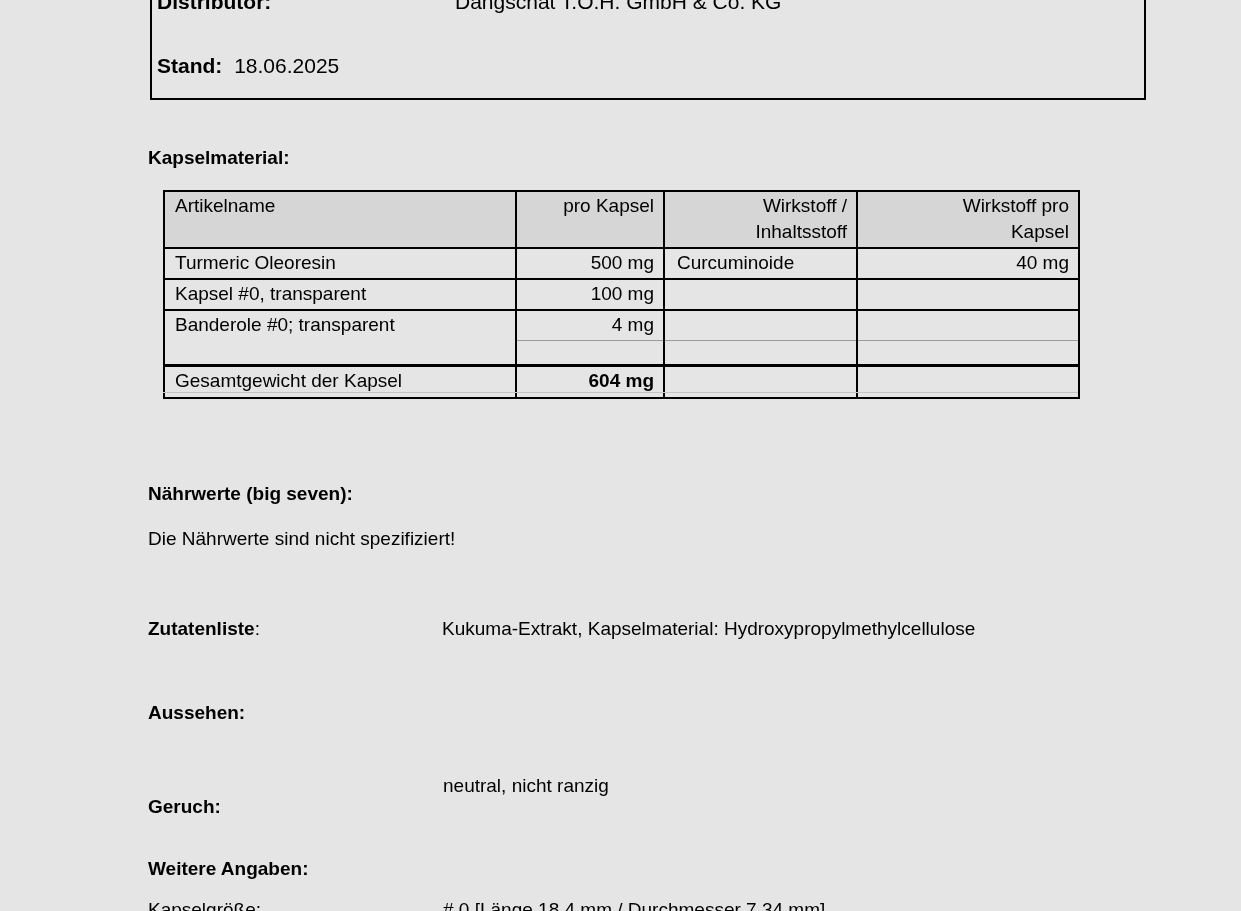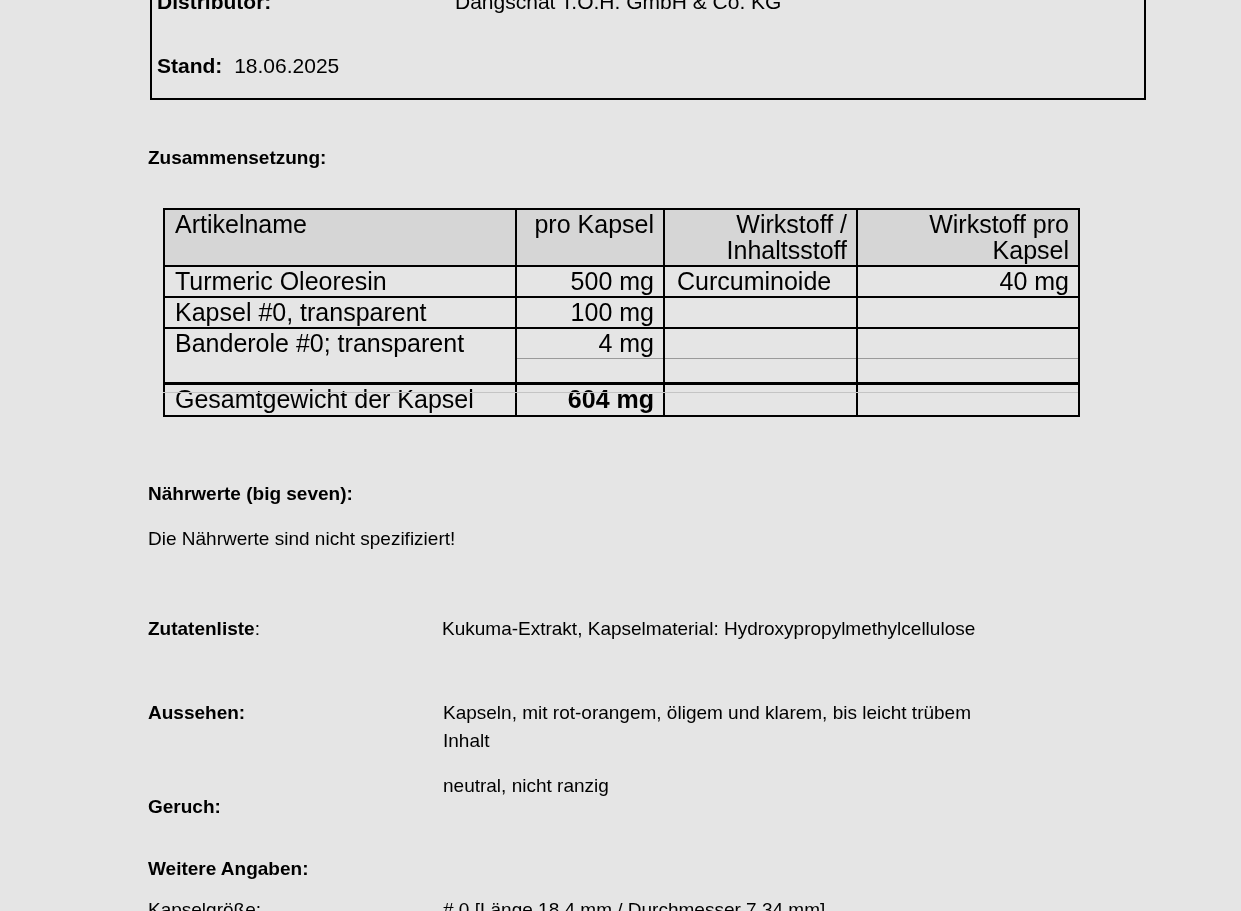--- a/index.html
+++ b/index.html
@@ -23,25 +23,25 @@
     left: 150px; top: -50px;
     width: 996px; height: 150px;
     border: 2px solid #000000;
     background: transparent;
   }
   .box-text { font-size: 21px; line-height: 24px; white-space: nowrap; }
 
   
   .comp-table {
     position: absolute;
-    left: 163px; top: 208px;
+    left: 163px; top: 190px;
     border-collapse: collapse;
     table-layout: fixed;
     width: 915px;
-    font-size: 25px;
+    font-size: 19px;
   }
   .comp-table th, .comp-table td {
     border: 2px solid #000000;
     padding: 1px 8px 2px 8px;
     vertical-align: top;
     font-weight: normal;
     line-height: 26px;
     overflow: hidden;
   }
   .comp-table thead th { background: #d6d6d6; }
@@ -81,21 +81,21 @@
   <div class="abs box-text" style="left:157px; top:-10px;">
     <span class="bold">Distributor:</span>
   </div>
   <div class="abs box-text" style="left:455px; top:-10px;">Dangschat T.O.H. GmbH &amp; Co. KG</div>
 
   <div class="abs box-text" style="left:157px; top:54px;">
     <span class="bold">Stand:</span>
     <span style="margin-left:6px;">18.06.2025</span>
   </div>
 
-  <div class="abs bold line" style="left:148px; top:146px;">Zusammensetzung:</div>
+  <div class="abs bold line" style="left:148px; top:146px;">Kapselmaterial:</div>
 
   <table class="comp-table">
     <colgroup>
       <col style="width:352px">
         <col style="width:148px">
         <col style="width:193px">
         <col style="width:222px">
     </colgroup>
     <thead>
       <tr class="hrow">
@@ -143,22 +143,20 @@
 
   <div class="abs bold line" style="left:148px; top:482px;">Nährwerte (big seven):</div>
   <div class="abs line" style="left:148px; top:527px;">Die Nährwerte sind nicht spezifiziert!</div>
 
   <div class="abs line" style="left:148px; top:617px;">
     <span class="bold">Zutatenliste</span><span>:</span>
   </div>
   <div class="abs line" style="left:442px; top:617px;">Kukuma-Extrakt, Kapselmaterial: Hydroxypropylmethylcellulose</div>
 
   <div class="abs bold line" style="left:148px; top:701px;">Aussehen:</div>
-  <div class="abs wrapval" style="left:443px; top:699px;">Kapseln, mit rot-orangem, öligem und klarem, bis leicht trübem
-Inhalt</div>
 
   <div class="abs bold line" style="left:148px; top:774px;margin-top:21px;">Geruch:</div>
   <div class="abs line" style="left:443px; top:774px;">neutral, nicht ranzig</div>
 
   <div class="abs bold line" style="left:148px; top:857px;">Weitere Angaben:</div>
   <div class="abs line" style="left:148px; top:898px;">Kapselgröße:</div>
   <div class="abs line" style="left:443px; top:898px;"># 0 [Länge 18,4 mm / Durchmesser 7,34 mm]</div>
 
 </div>
 

